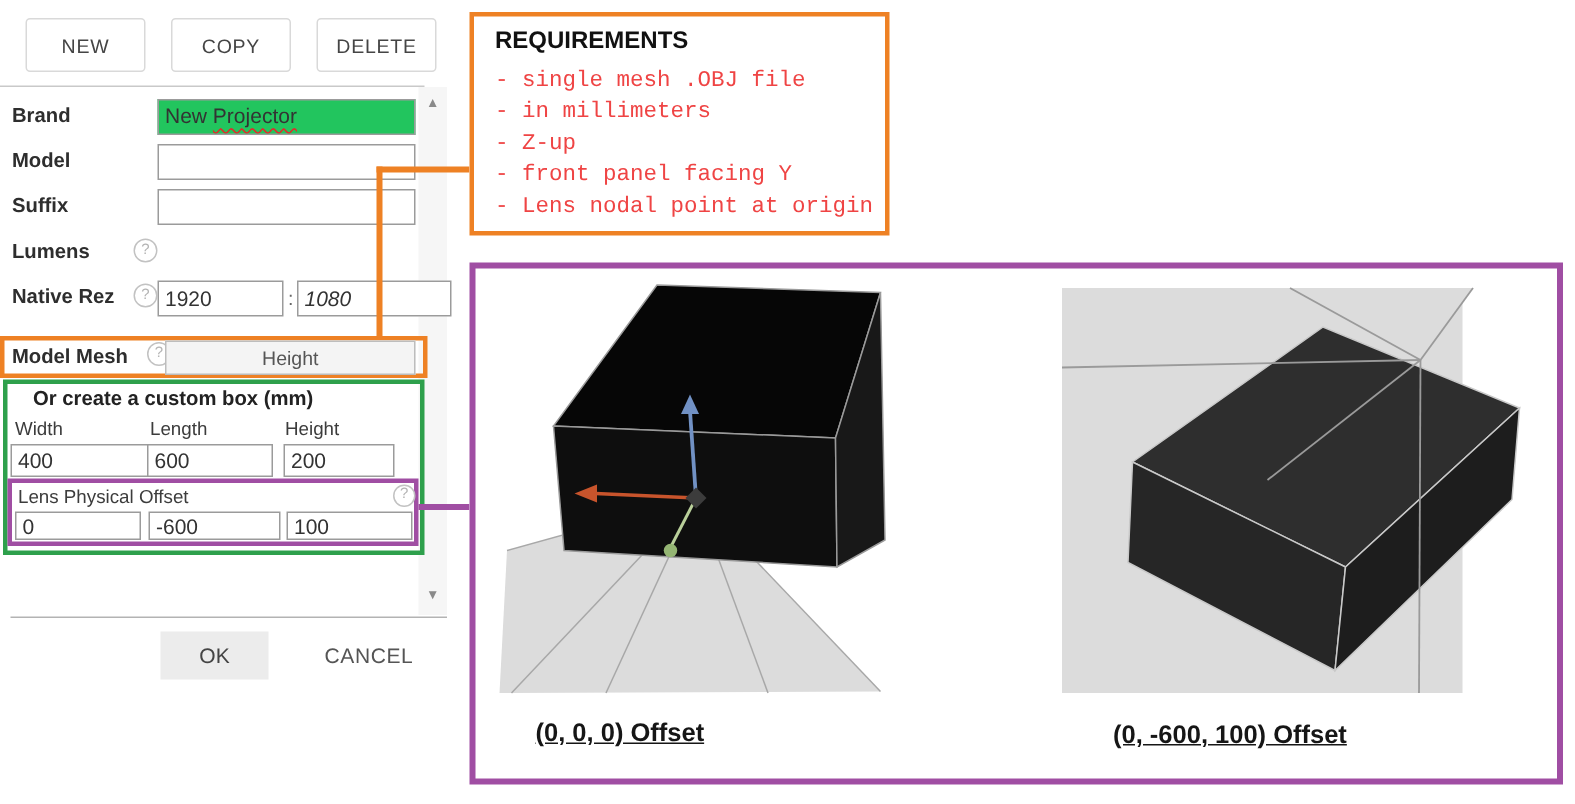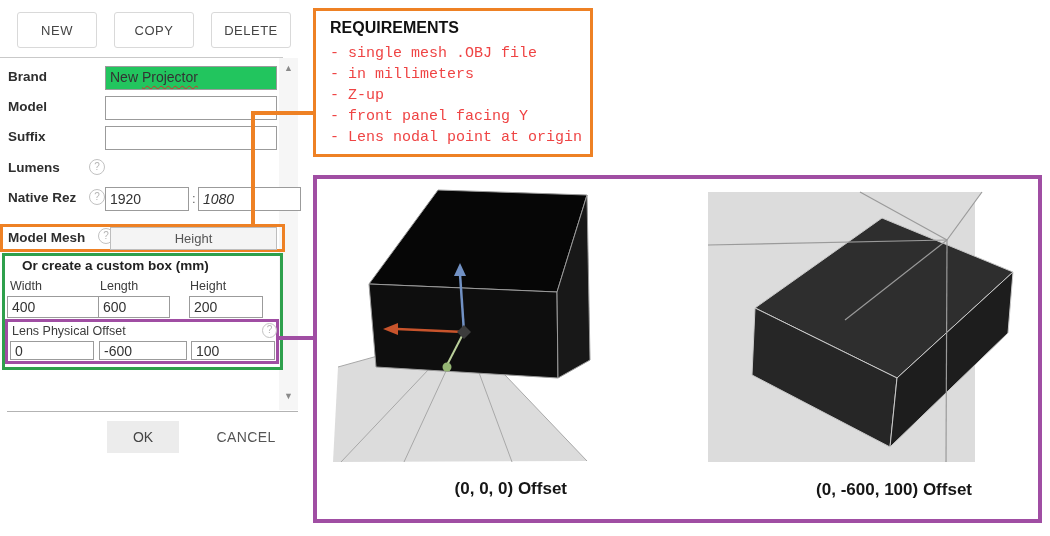--- a/index.html
+++ b/index.html
@@ -41,21 +41,21 @@
       font-size:14px;color:#555;letter-spacing:.4px;cursor:pointer;font-family:"Liberation Sans",sans-serif;}
   .hr{position:absolute;height:1px;background:#c9c9c9;}
   
   #reqbox{position:absolute;left:313px;top:8px;width:280px;height:149px;border:3px solid #ee8124;
       box-sizing:border-box;background:#fff;padding:8px 0 0 14px;}
   #reqbox .title{font-size:16px;font-weight:700;color:#111;margin-bottom:6px;}
   #reqbox .item{font-size:15px;color:#ef4444;line-height:21px;white-space:nowrap;font-family:Liberation Mono, monospace;}
   
   #panel{position:absolute;left:313px;top:175px;width:729px;height:348px;border:4px solid #a04ea3;
       box-sizing:border-box;background:#fff;}
-  .caption{position:absolute;font-size:17px;font-weight:700;color:#161616;text-align:right;white-space:nowrap;}
+  .caption{position:absolute;font-size:17px;font-weight:700;color:#161616;text-align:left;white-space:nowrap;text-decoration:underline;}
 </style>
 </head>
 <body>
 
 <div id="stage">
 
   <button class="tbtn" style="left:17px">NEW</button>
   <button class="tbtn" style="left:114px">COPY</button>
   <button class="tbtn" style="left:211px">DELETE</button>
 
@@ -88,21 +88,21 @@
   <div class="lbl" style="top:230px">Model Mesh</div>
   <span class="helpq" style="left:98px;top:228px">?</span>
   <button class="impbtn">Height</button>
 
   <div class="g-rect" style="left:2px;top:253px;width:281px;height:117px"></div>
   <div class="abs" style="left:22px;top:258px;font-size:13.5px;font-weight:700;color:#222">Or create a custom box (mm)</div>
   <div class="smlbl" style="left:10px;top:279px">Width</div>
   <div class="smlbl" style="left:100px;top:279px">Length</div>
   <div class="smlbl" style="left:190px;top:279px">Height</div>
   <input class="fi" style="left: 7px; top: 296px; width: 96px; height: 22px;" value="400">
-  <input class="fi" style="left: 98px; top: 296px; width: 72px; height: 22px;" value="600">
+  <input class="fi" style="left: 98px; top: 296px; width: 84px; height: 22px;" value="600">
   <input class="fi" style="left: 189px; top: 296px; width: 74px; height: 22px;" value="200">
 
   <div class="p-rect" style="left:5px;top:319px;width:274px;height:45px"></div>
   <div class="smlbl" style="left:12px;top:324px">Lens Physical Offset</div>
   <span class="helpq" style="left:262px;top:323px;width:13px;height:13px;line-height:12px">?</span>
   <input class="fi" style="left: 10px; top: 341px; width: 84px; height: 19px;" value="0">
   <input class="fi" style="left: 99px; top: 341px; width: 88px; height: 19px;" value="-600">
   <input class="fi" style="left: 191px; top: 341px; width: 84px; height: 19px;" value="100">
 
   <div class="hr" style="left:7px;top:411px;width:291px;background:#b3b3b3"></div>

